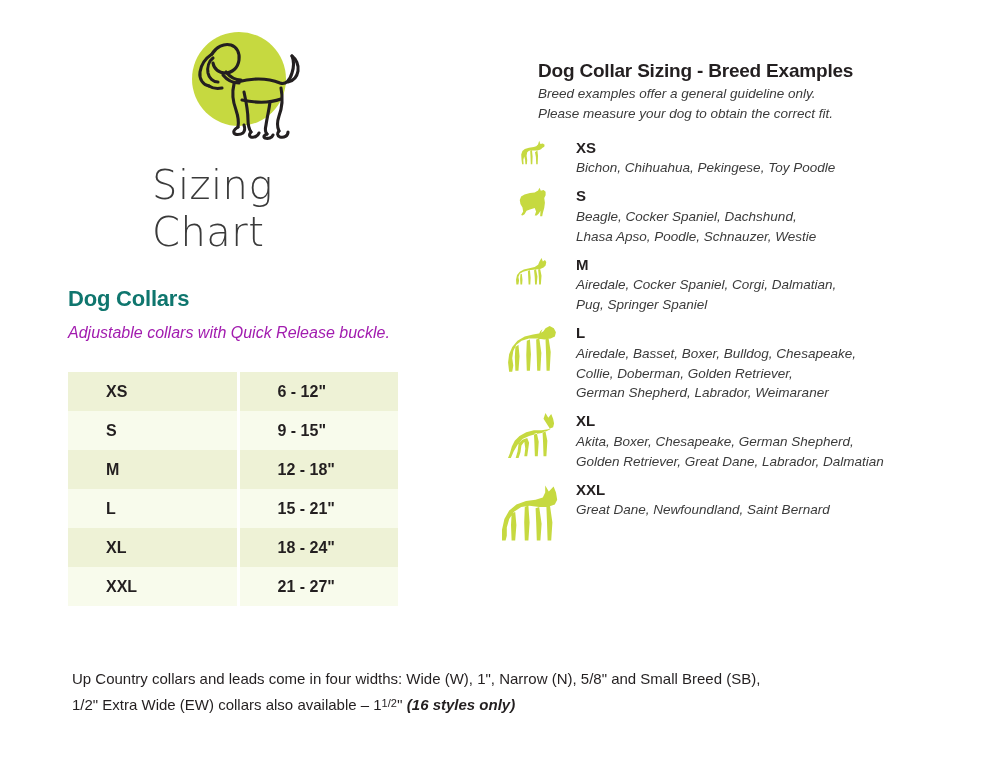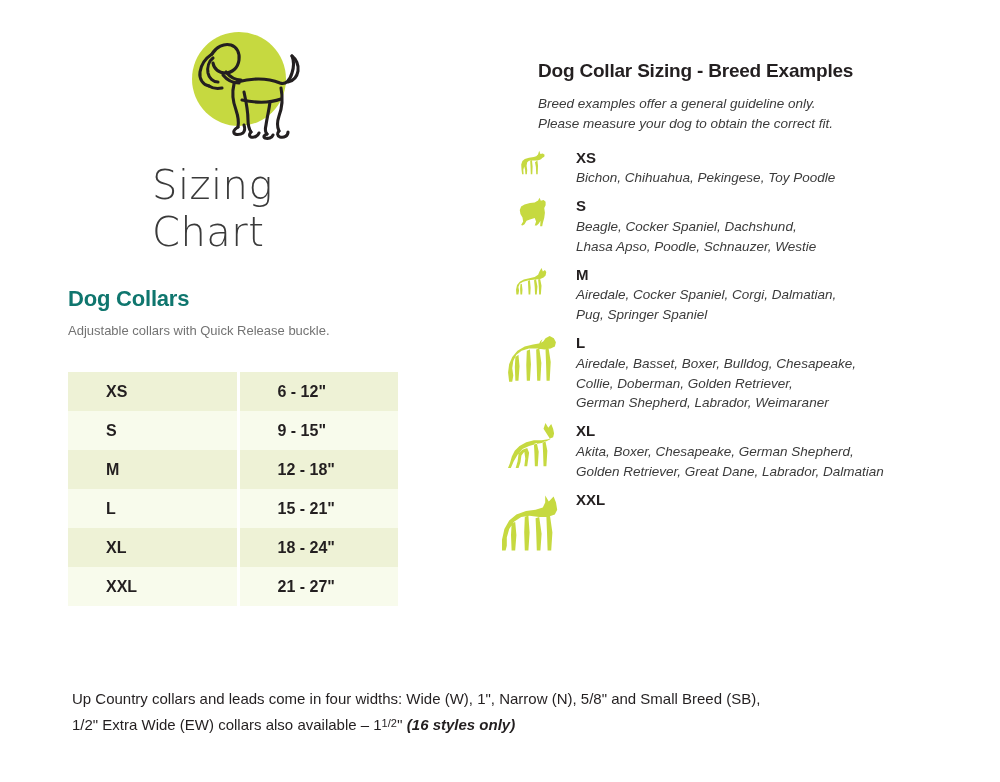--- a/index.html
+++ b/index.html
@@ -67,23 +67,24 @@
 
   .section-title {
     font-size: 22px;
     font-weight: bold;
     letter-spacing: -0.2px;
     color: #0f766e;
     margin-bottom: 9px;
   }
 
   .section-sub {
-    font-size: 13px;
+    font-size: 16px;
+    font-style: italic;
     line-height: 1.48;
-    color: #737373;
+    color: #a21caf;
   }
 
   
   .size-table {
     position: absolute;
     left: 68px; top: 372px;
     width: 330px;
     border-collapse: collapse;
   }
   .size-table tr { height: 39px; }
@@ -104,21 +105,21 @@
     position: absolute;
     left: 538px; top: 60px;
     width: 420px;
   }
 
   .breed-heading {
     font-size: 19px;
     font-weight: bold;
     letter-spacing: -0.2px;
     color: #231f20;
-    margin-bottom: 12px;
+    margin-bottom: 2px;
     white-space: nowrap;
   }
 
   .breed-note {
     font-size: 13.5px;
     font-style: italic;
     line-height: 1.5;
     color: #3b3b3b;
     margin-bottom: 14px;
   }
@@ -160,21 +161,20 @@
   }
 
   
   .footer {
     position: absolute;
     left: 72px; top: 666px;
     width: 880px;
     font-size: 15px;
     line-height: 1.75;
     color: #231f20;
-    margin-top: 20px;
   }
   .footer .ital { font-style: italic; font-weight: bold; }
   .frac { font-size: 11px; vertical-align: 0.28em; }
 </style>
 </head>
 <body>
 
 <div class="page">
 
   <div class="left-col">
@@ -328,20 +328,21 @@
           </div>
         </div>
         <div class="breed-row">
           <div class="breed-icon">
             <svg width="60" height="62" viewBox="0 0 100 100" preserveAspectRatio="xMidYMax meet">
               <path d="M72 4 L78 14 L86 6 L90 16 L92 28 L88 36 L76 40 L62 40 L46 38 L32 40 L20 48 L12 60 L8 74 L8 88 L6 96 L0 96 L0 78 L4 60 L12 46 L24 36 L40 30 L56 28 L68 24 L72 16 Z M22 48 L24 70 L22 96 L16 96 L15 70 L16 52 Z M44 38 L46 66 L44 96 L38 96 L37 66 L38 40 Z M62 40 L66 68 L64 96 L58 96 L57 66 L56 42 Z M80 38 L84 66 L82 96 L76 96 L75 66 L74 40 Z" fill="#c6d940"></path>
             </svg>
           </div>
           <div class="breed-text">
             <div class="breed-size">XXL</div>
+            <div class="breed-names">Great Dane, Newfoundland, Saint Bernard</div>
           </div>
         </div>
       </div>
   </div>
 
   <div class="footer">
     <div>Up Country collars and leads come in four widths: Wide (W), 1", Narrow (N), 5/8" and  Small Breed (SB),</div>
     <div>
       <span>1/2" Extra Wide (EW) collars also available – 1</span><span class="frac">1/2</span><span>''</span>
       <span class="ital">(16 styles only)</span>

